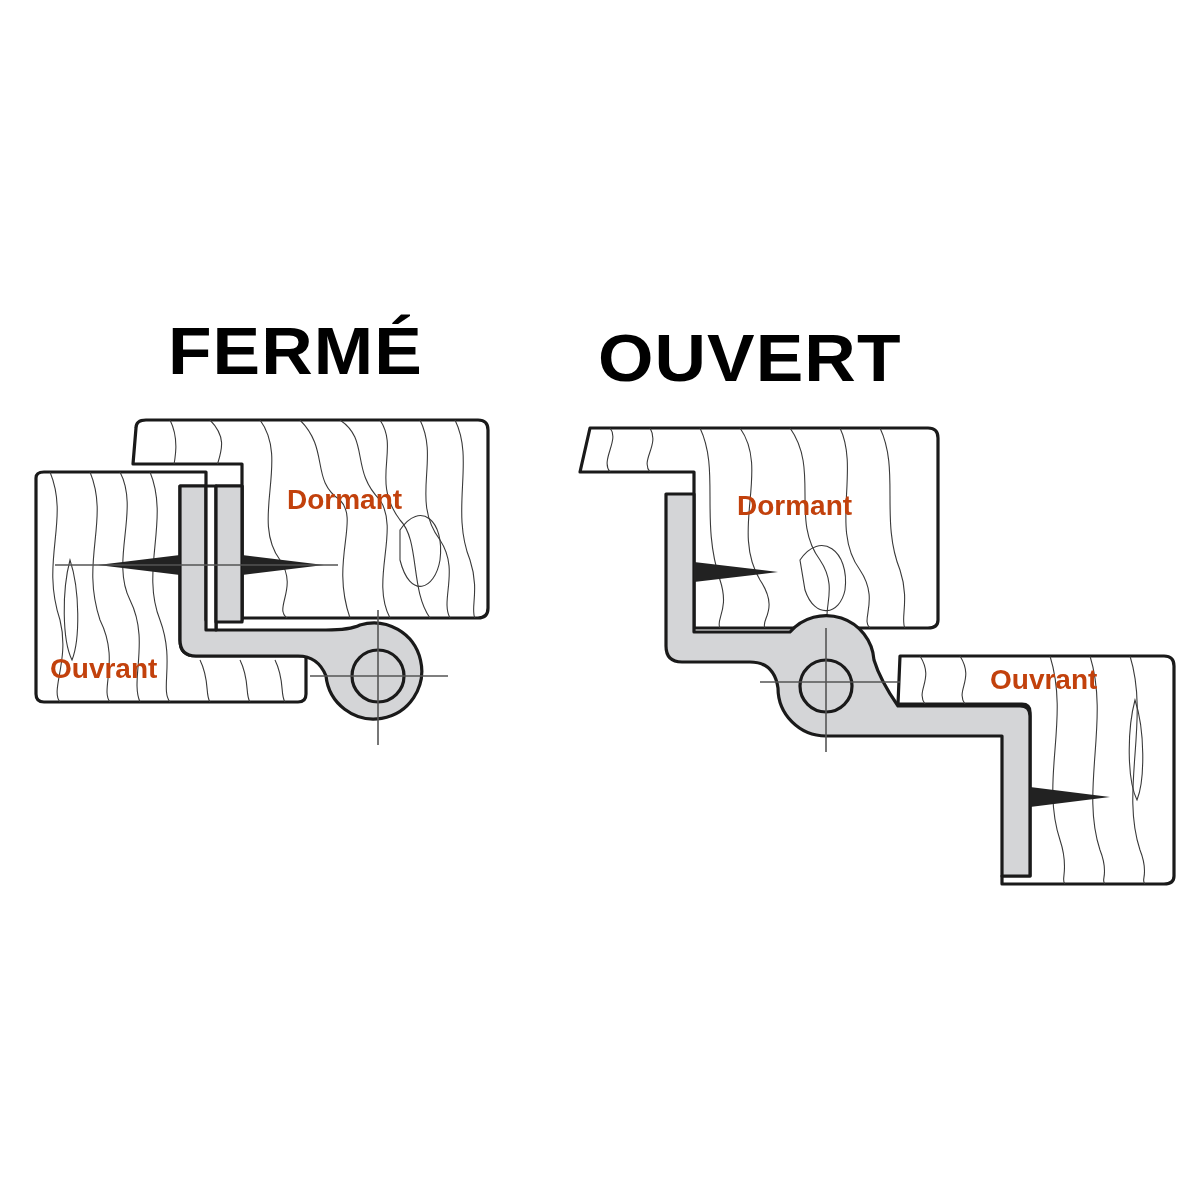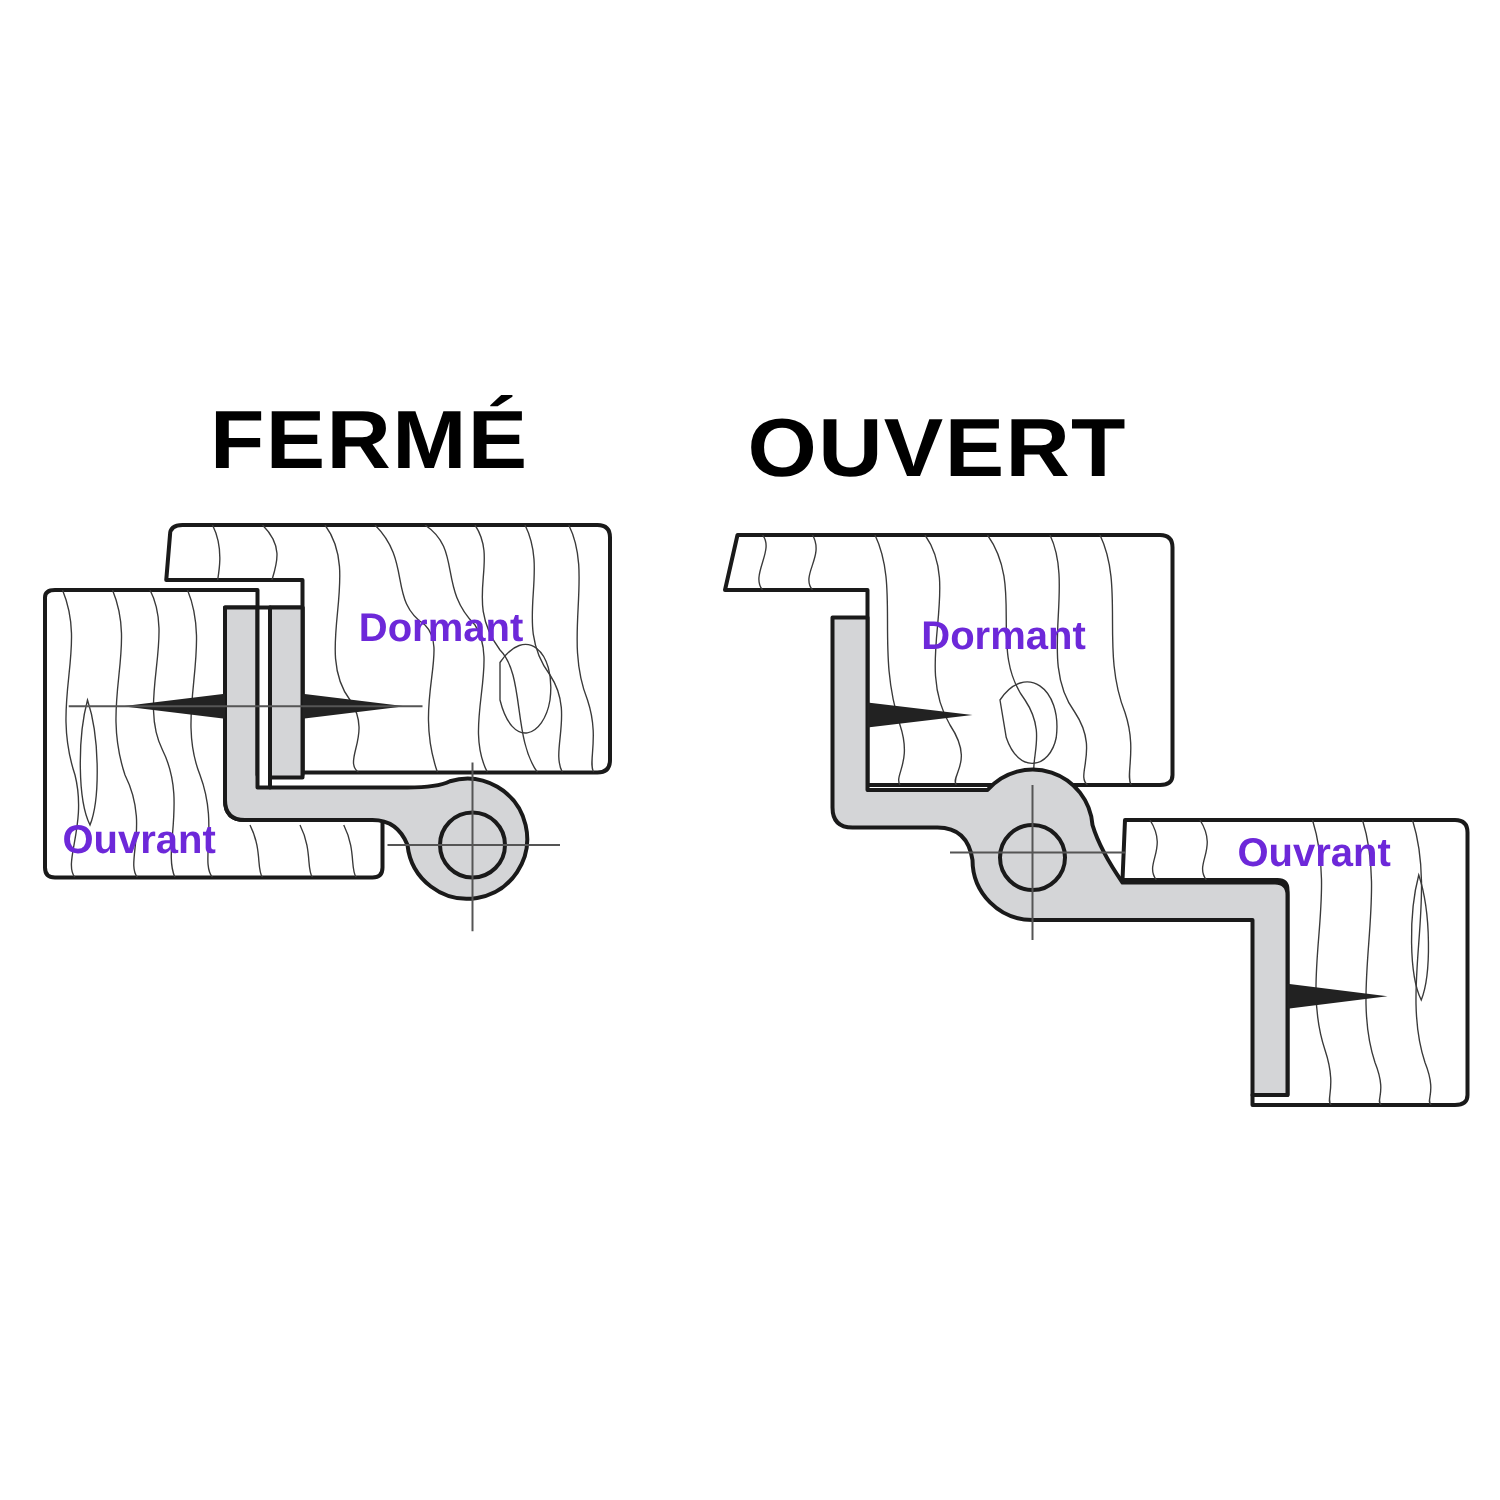--- a/index.html
+++ b/index.html
@@ -1,18 +1,18 @@
 <!DOCTYPE html>
 <html><head>
 <meta charset="utf-8">
 <style>
   html, body { margin:0; padding:0; background:#ffffff; }
   body { width:1200px; height:1200px; position:relative; overflow:hidden; font-family:"Liberation Sans", sans-serif; }
   .title { position:absolute; font-weight:bold; font-size:66px; color:#000; letter-spacing:1px; line-height:1; transform:scaleX(1.08); transform-origin:left top; }
-  .lbl { position:absolute; font-weight:bold; font-size:32px; color:#6d28d9; line-height:1; background:rgba(255,255,255,0.0); }
+  .lbl { position:absolute; font-weight:bold; font-size:28px; color:#c2410c; line-height:1; background:rgba(255,255,255,0.0); }
   svg { position:absolute; left:0; top:0; }
   .wood { fill:#ffffff; stroke:#1a1a1a; stroke-width:3.2; stroke-linejoin:round; }
   .grain { fill:none; stroke:#3a3a3a; stroke-width:1.1; }
   .metal { fill:#d4d5d7; stroke:#1a1a1a; stroke-width:3.2; stroke-linejoin:round; }
   .axis { stroke:#555; stroke-width:1.6; }
   .screw { fill:#222; }
 </style>
 </head>
 <body>
 

